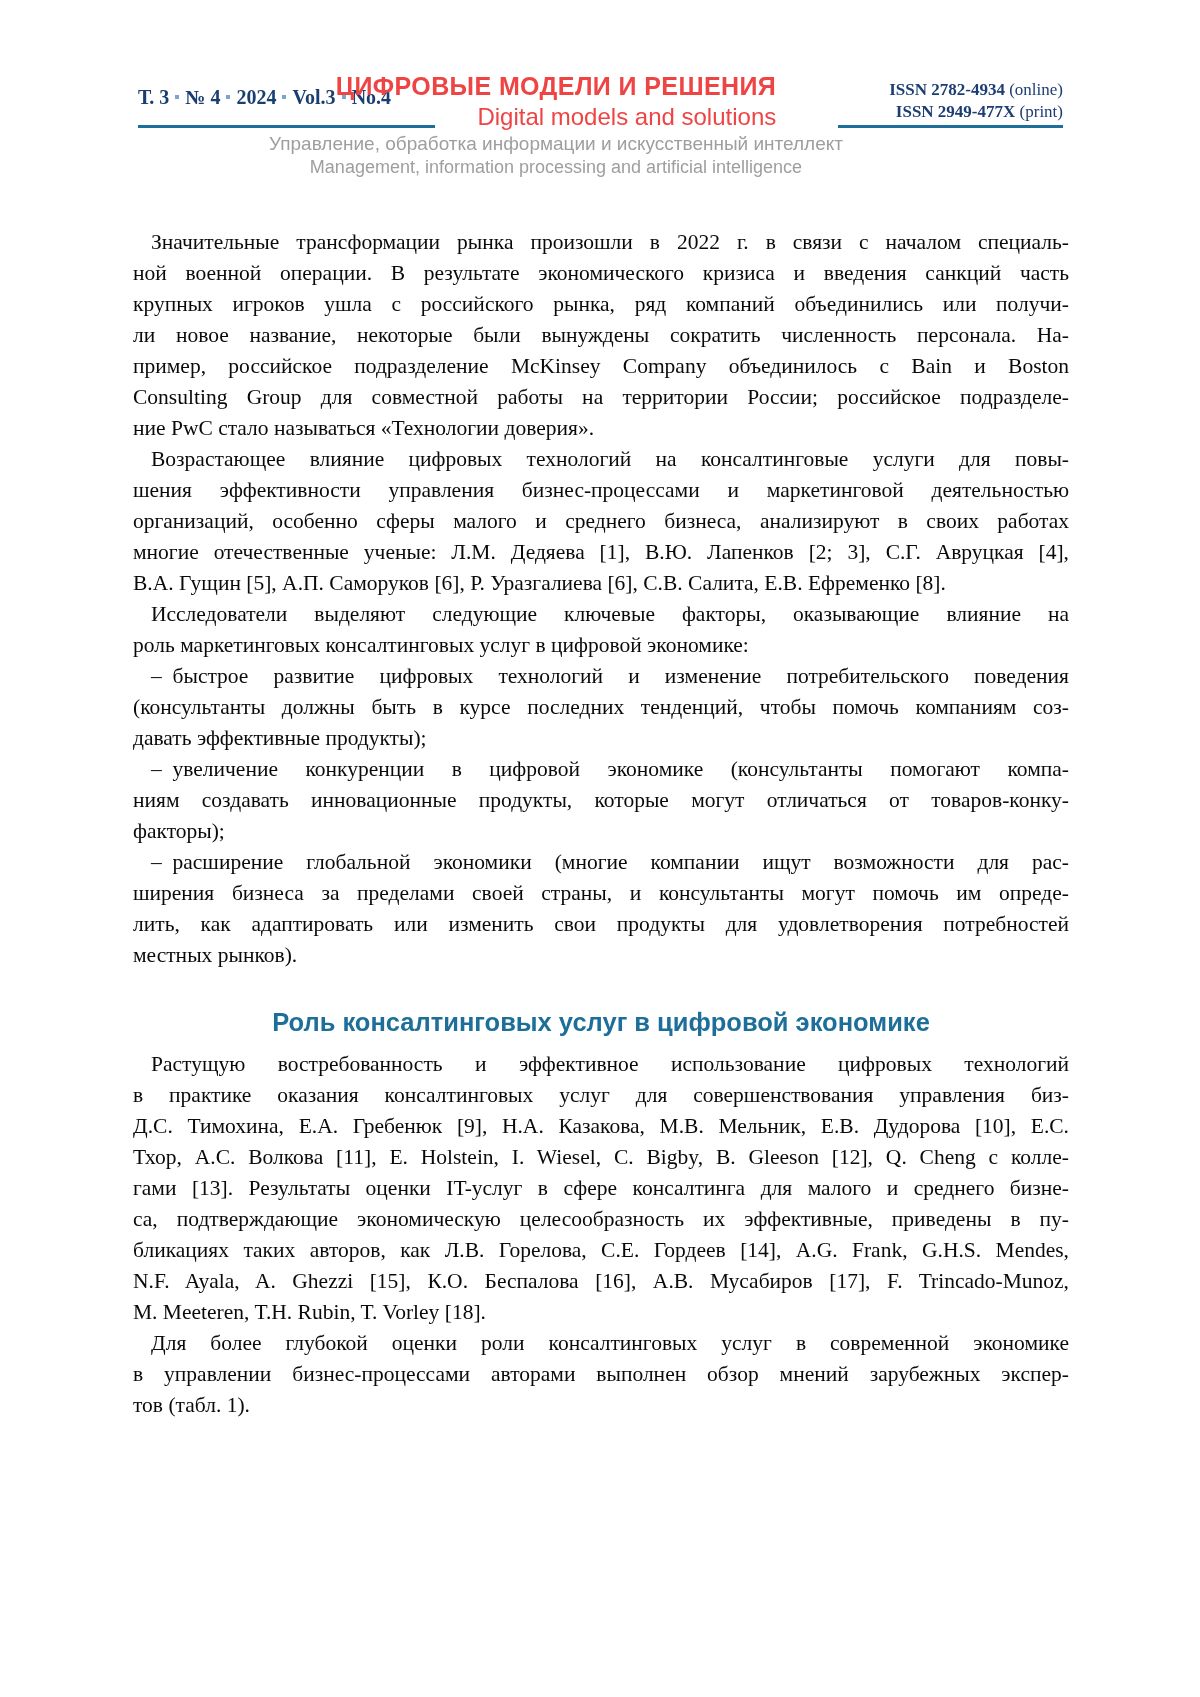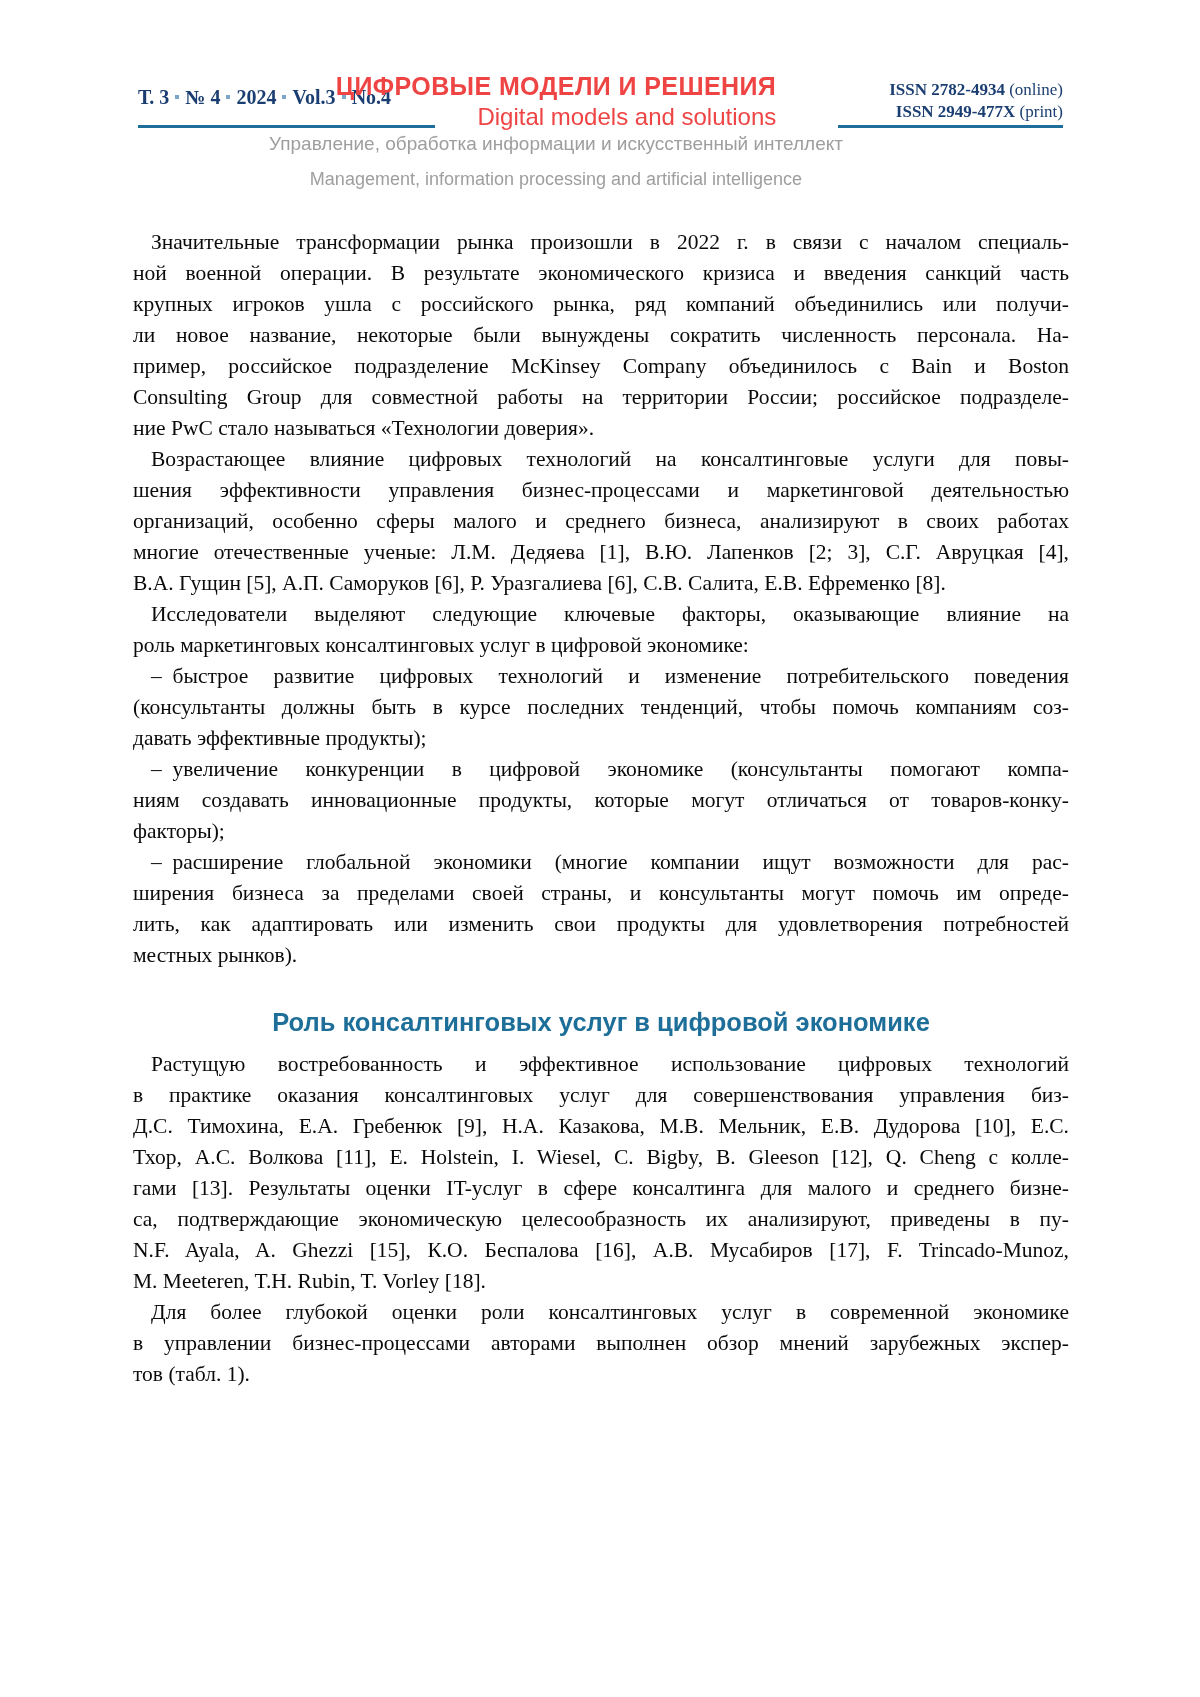--- a/index.html
+++ b/index.html
@@ -30,21 +30,21 @@
   .issn-num { font-weight:bold; }
   .rule { position:absolute; top:125px; height:3px; background:#1d6f99; }
   .rule-left  { left:138px; width:297px; }
   .rule-right { left:838px; width:225px; }
   .section-sub {
     position:absolute; left:556px; top:133px; transform:translateX(-50%);
     text-align:center; color:#9e9e9e;
     font-family:"Liberation Sans", sans-serif; white-space:nowrap;
   }
   .section-ru { font-size:19px; }
-  .section-en { font-size:18px; margin-top:14px; }
+  .section-en { font-size:18px; margin-top:2px; }
   
   .article {
     position:absolute; left:133px; top:227px; width:936px;
     font-size:21.5px; line-height:31px; color:#0a0a0a;
   }
   .line { text-align:justify; text-align-last:justify; }
   .line.first { text-indent:18px; }
   .line.last  { text-align-last:left; }
   .section-heading {
     font-family:"Liberation Sans", sans-serif; font-weight:bold;
@@ -122,21 +122,22 @@
         </div>
       </div>
     <div class="section-heading">Роль консалтинговых услуг в цифровой экономике</div>
     <div>
         <div>
           <div class="line first">Растущую востребованность и эффективное использование цифровых технологий</div>
           <div class="line">в практике оказания консалтинговых услуг для совершенствования управления биз-</div>
           <div class="line">Д.С. Тимохина, Е.А. Гребенюк [9], Н.А. Казакова, М.В. Мельник, Е.В. Дудорова [10], Е.С.</div>
           <div class="line">Тхор, А.С. Волкова [11], E. Holstein, I. Wiesel, C. Bigby, B. Gleeson [12], Q. Cheng с колле-</div>
           <div class="line">гами [13]. Результаты оценки IT-услуг в сфере консалтинга для малого и среднего бизне-</div>
-          <div class="line">са, подтверждающие экономическую целесообразность их анализируют, приведены в пу-</div>
+          <div class="line">са, подтверждающие экономическую целесообразность их эффективные, приведены в пу-</div>
+          <div class="line">бликациях таких авторов, как Л.В. Горелова, С.Е. Гордеев [14], A.G. Frank, G.H.S. Mendes,</div>
           <div class="line">N.F. Ayala, A. Ghezzi [15], К.О. Беспалова [16], А.В. Мусабиров [17], F. Trincado-Munoz,</div>
           <div class="line last">M. Meeteren, T.H. Rubin, T. Vorley [18].</div>
         </div>
         <div>
           <div class="line first">Для более глубокой оценки роли консалтинговых услуг в современной экономике</div>
           <div class="line">в управлении бизнес-процессами авторами выполнен обзор мнений зарубежных экспер-</div>
           <div class="line last">тов (табл. 1).</div>
         </div>
       </div>
   </div>

